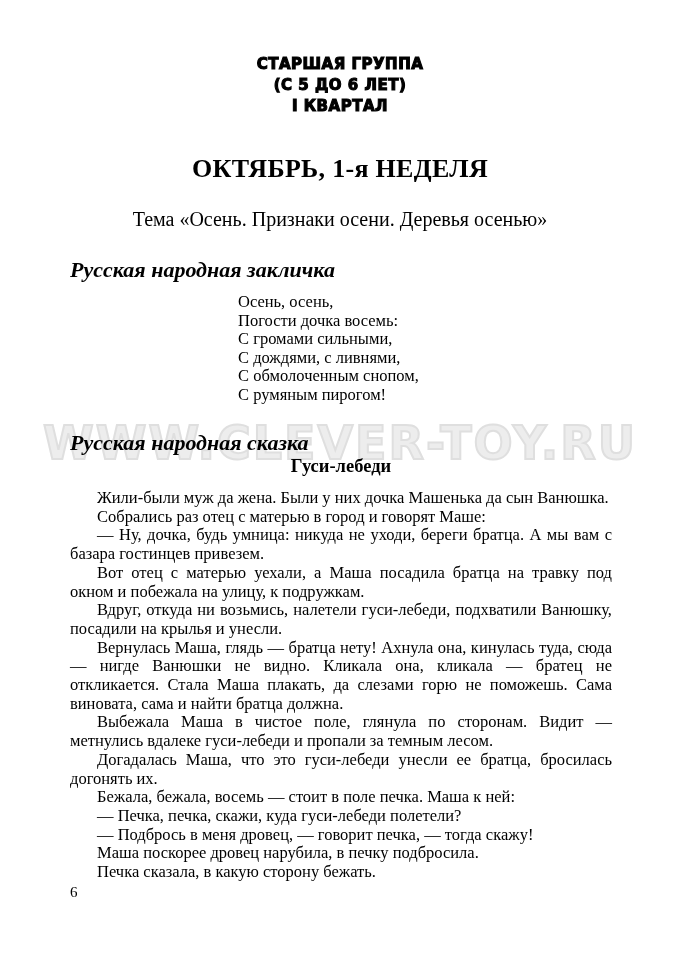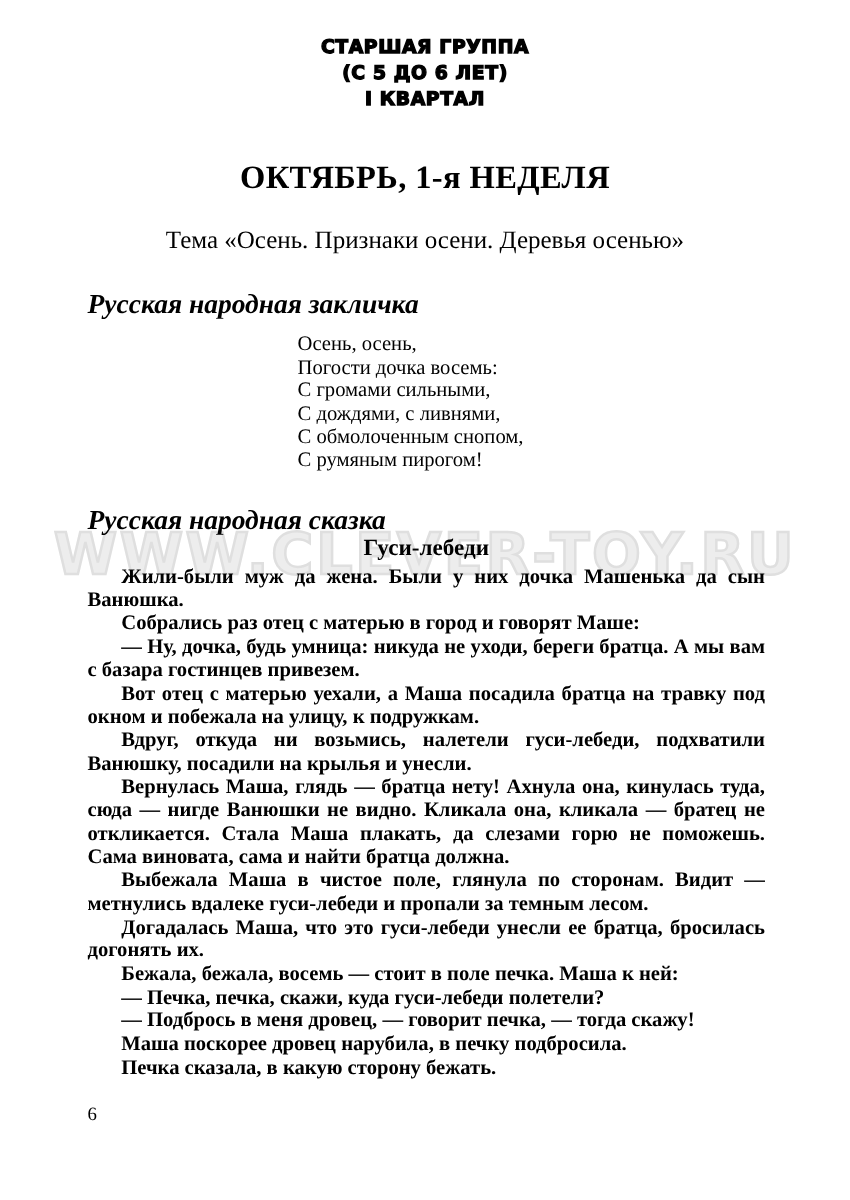--- a/index.html
+++ b/index.html
@@ -25,21 +25,21 @@
     font-size: 46px;
     letter-spacing: 2px;
     color: #ededed;
     -webkit-text-stroke: 2px #dfdfdf;
     z-index: 0;
     white-space: nowrap;
     user-select: none;
   }
   .content-layer { position: relative; z-index: 1; }
   .header-block {
-    padding-top: 27px;
+    padding-top: 54px;
     text-align: center;
     font-family: "DejaVu Sans", sans-serif;
     font-weight: bold;
     font-size: 15px;
     line-height: 21px;
     letter-spacing: 0.5px;
     -webkit-text-stroke: 1.1px #000;
   }
   .week-title {
     margin-top: 37px;
@@ -65,21 +65,21 @@
     margin: 10px 0 0 168px;
     font-size: 16.5px;
     line-height: 18.5px;
     font-family: Liberation Serif, serif;
   }
   .story-title {
     text-align: center;
     font-size: 18.5px;
     font-weight: bold;
   }
-  .story { margin-top: 2px; font-weight: bold; }
+  .story { margin-top: 12px; }
   .story p {
     margin: 0;
     font-size: 16.5px;
     line-height: 18.7px;
     text-align: justify;
     text-indent: 27px;
   }
   .page-number {
     position: absolute;
     left: 70px;

